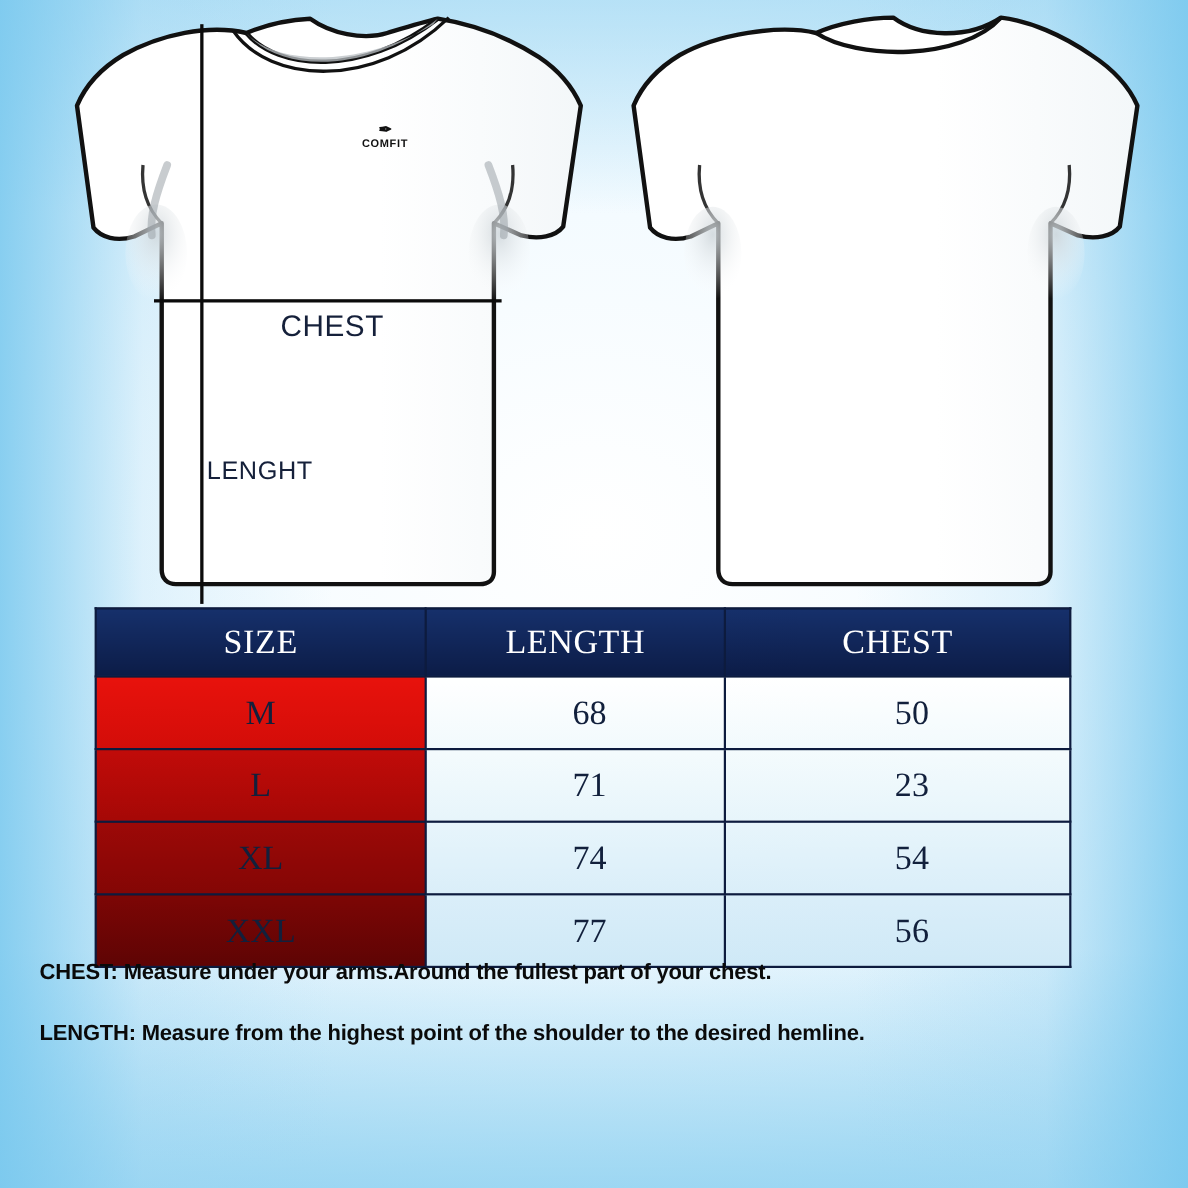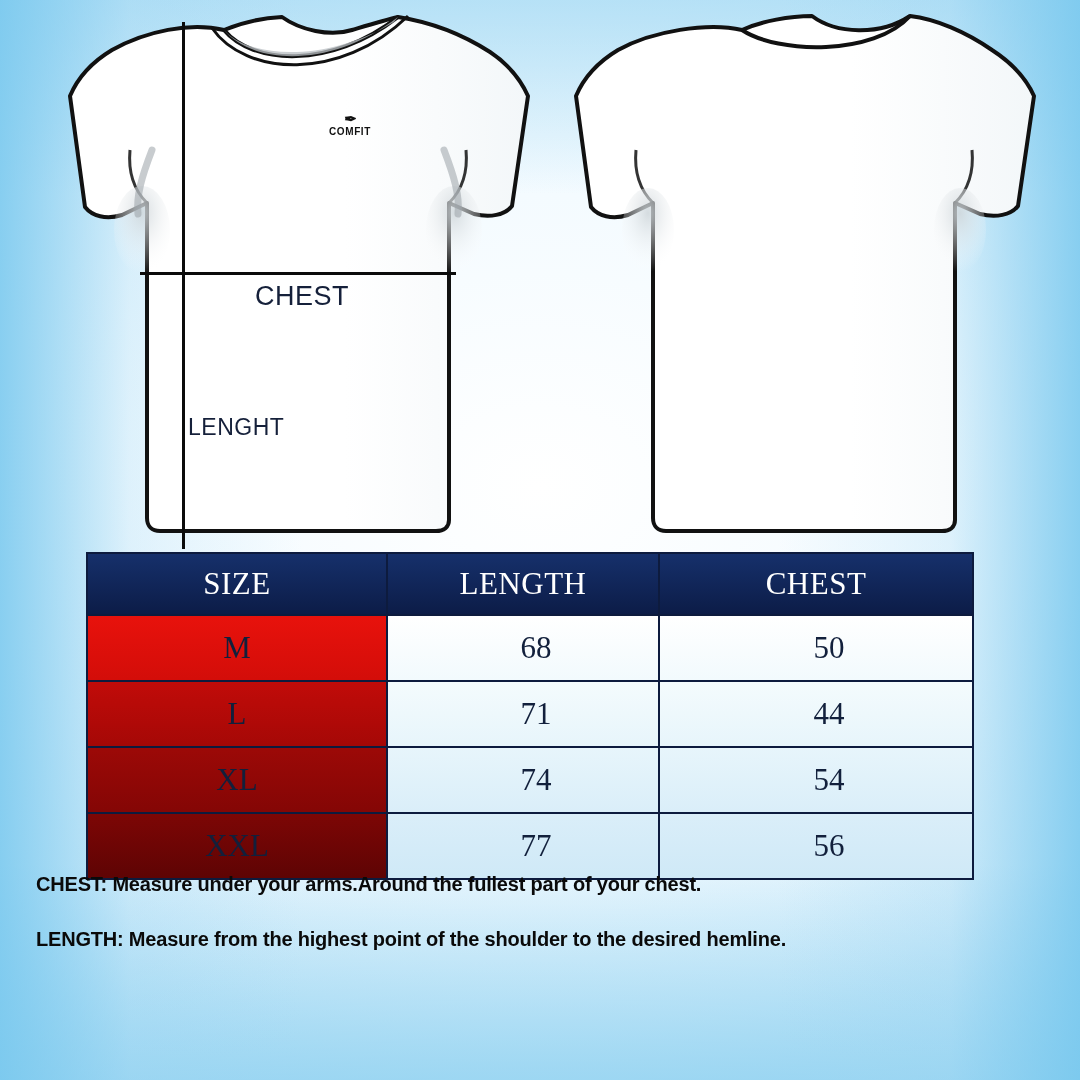--- a/index.html
+++ b/index.html
@@ -263,21 +263,21 @@
     </thead>
     <tbody>
       <tr class="r0">
         <td class="size-cell">M</td>
         <td class="val-cell">68</td>
         <td class="val-cell">50</td>
       </tr>
       <tr class="r1">
         <td class="size-cell">L</td>
         <td class="val-cell">71</td>
-        <td class="val-cell">44</td>
+        <td class="val-cell">23</td>
       </tr>
       <tr class="r2">
         <td class="size-cell">XL</td>
         <td class="val-cell">74</td>
         <td class="val-cell">54</td>
       </tr>
       <tr class="r3">
         <td class="size-cell">XXL</td>
         <td class="val-cell">77</td>
         <td class="val-cell">56</td>

